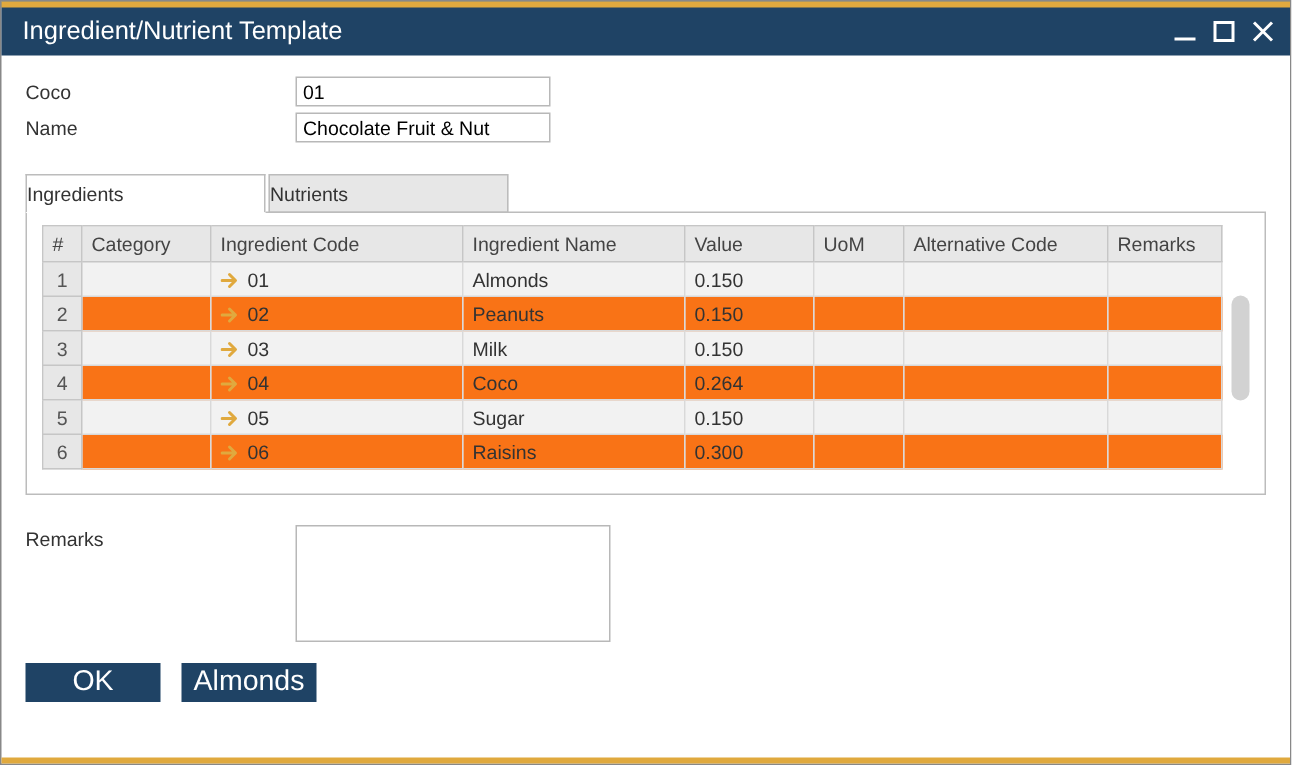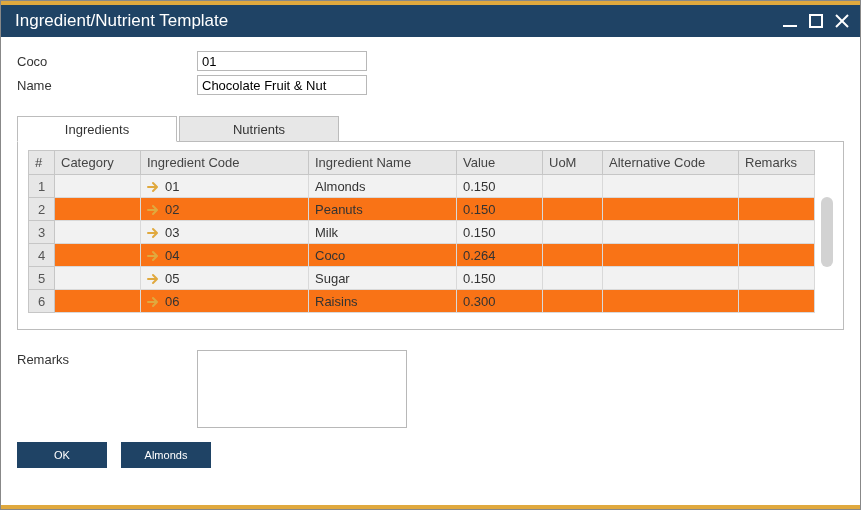--- a/index.html
+++ b/index.html
@@ -55,21 +55,20 @@
   .tabs {
     margin-top: 16px;
     display: flex;
   }
   .tab {
     width: 160px;
     height: 26px;
     border: 1px solid #bcbcbc;
     display: flex;
     align-items: center;
-    justify-content: center;
     cursor: pointer;
     background: #e7e7e7;
     position: relative;
     top: 1px;
     margin-right: 2px;
   }
   .tab.active {
     background: #fff;
     border-bottom: 1px solid #fff;
     z-index: 2;
@@ -159,21 +158,21 @@
     gap: 14px;
     margin-top: 14px;
   }
   .btn {
     width: 90px;
     height: 26px;
     background: #1f4365;
     color: #fff;
     border: none;
     font-family: inherit;
-    font-size: 11px;
+    font-size: 19px;
     cursor: pointer;
   }
 
   .bottom-gold {
     height: 4px;
     background: #e0a93e;
   }
 </style>
 </head>
 <body>

